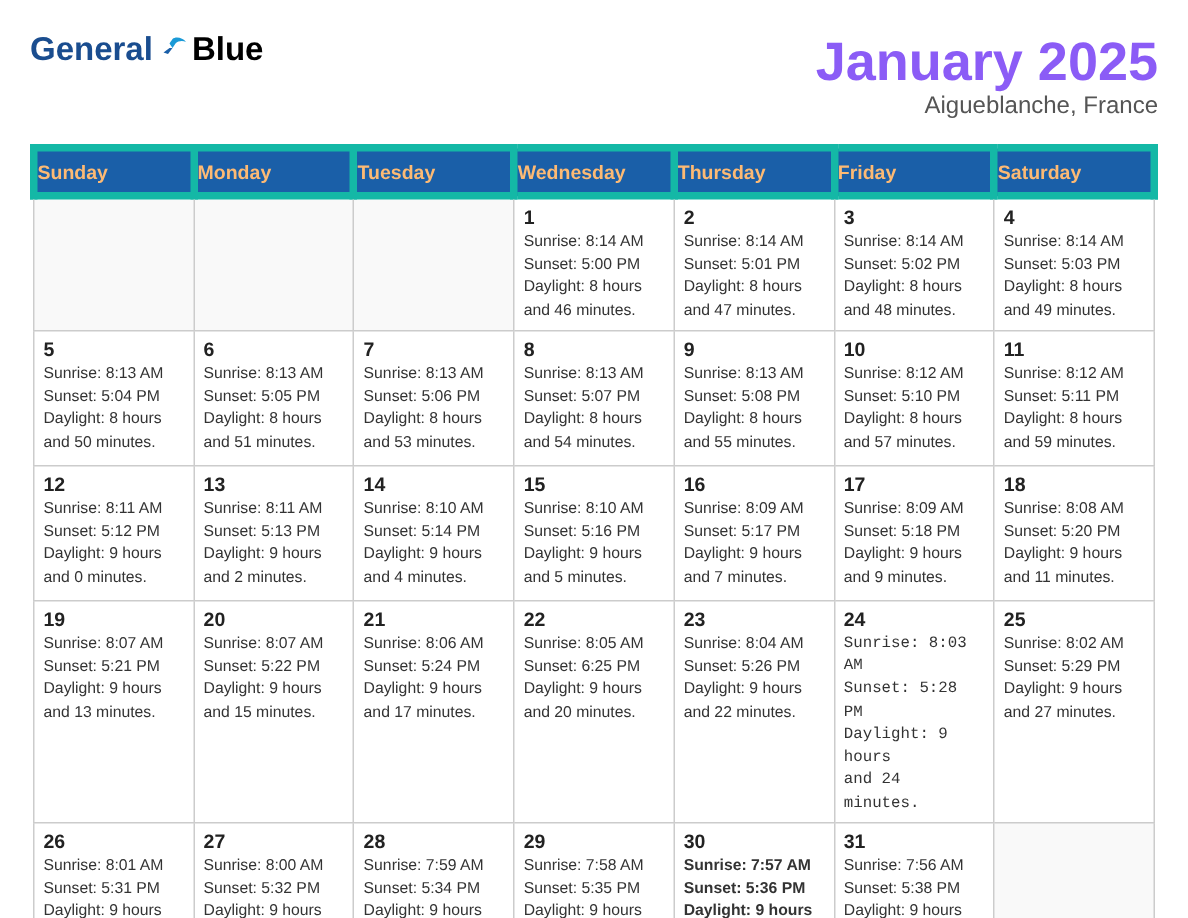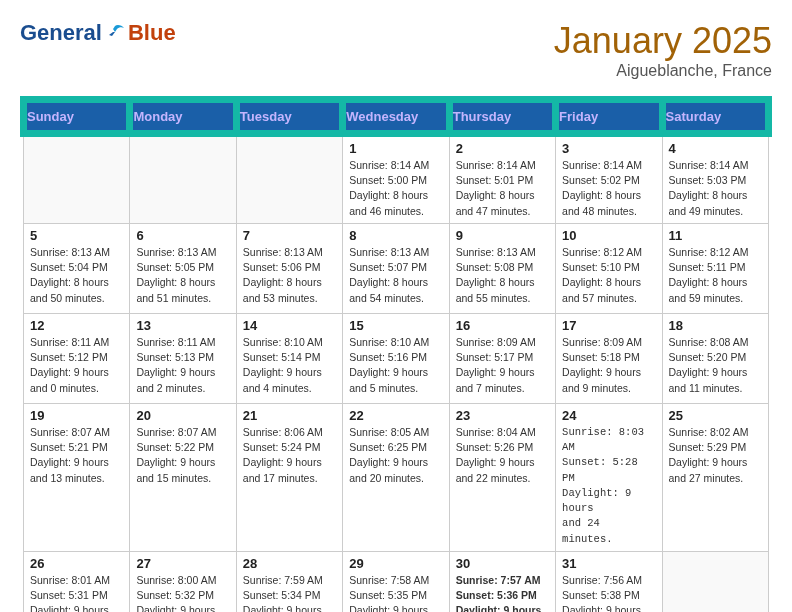--- a/index.html
+++ b/index.html
@@ -26,40 +26,40 @@
       align-items: center;
       font-size: 22px;
       font-weight: bold;
       color: #1a4d8f;
     }
     .title-block {
       text-align: right;
     }
     .month-title {
       font-size: 36px;
-      font-weight: normal;
-      color: #a16207;
+      font-weight: bold;
+      color: #8b5cf6;
     }
     .location-title {
       font-size: 16px;
       color: #555;
     }
     .calendar {
       width: 100%;
       border-collapse: collapse;
       table-layout: fixed;
     }
     .calendar th {
       background: #1a5fa8;
-      color: #c4b5fd;
+      color: #fdba74;
       text-align: left;
       padding: 6px 0;
       font-size: 13px;
       font-weight: bold;
-      border: 7px solid #14b8a6;
+      border: 5px solid #14b8a6;
     }
     .calendar td {
       vertical-align: top;
       border: 1px solid #ccc;
       padding: 4px 6px;
       height: 90px;
       font-size: 11px;
       color: #333;
       background: #fff;
     }
@@ -85,21 +85,21 @@
 <div class="header">
   <div class="logo">
     <div class="logo-text">
       <span>
         General
       </span>
       <svg width="22" height="22" viewBox="0 0 22 22" style="margin:0 2px;">
         <path d="M11 4 C13 2, 18 3, 20 6 C18 5, 15 5, 13 7 L11 10 L9 7 C10 5.5, 11 4, 11 4Z" fill="#1a9ad7"></path>
         <path d="M11 10 L8 14 L5 13 L9 10Z" fill="#1a5fa8"></path>
       </svg>
-      <span style="color:#c2410c;">Blue</span>
+      <span style="color:#000000;">Blue</span>
     </div>
   </div>
   <div class="title-block">
     <div class="month-title">January 2025</div>
     <div class="location-title">Aigueblanche, France</div>
   </div>
 </div>
 
 <table class="calendar">
   <thead>

